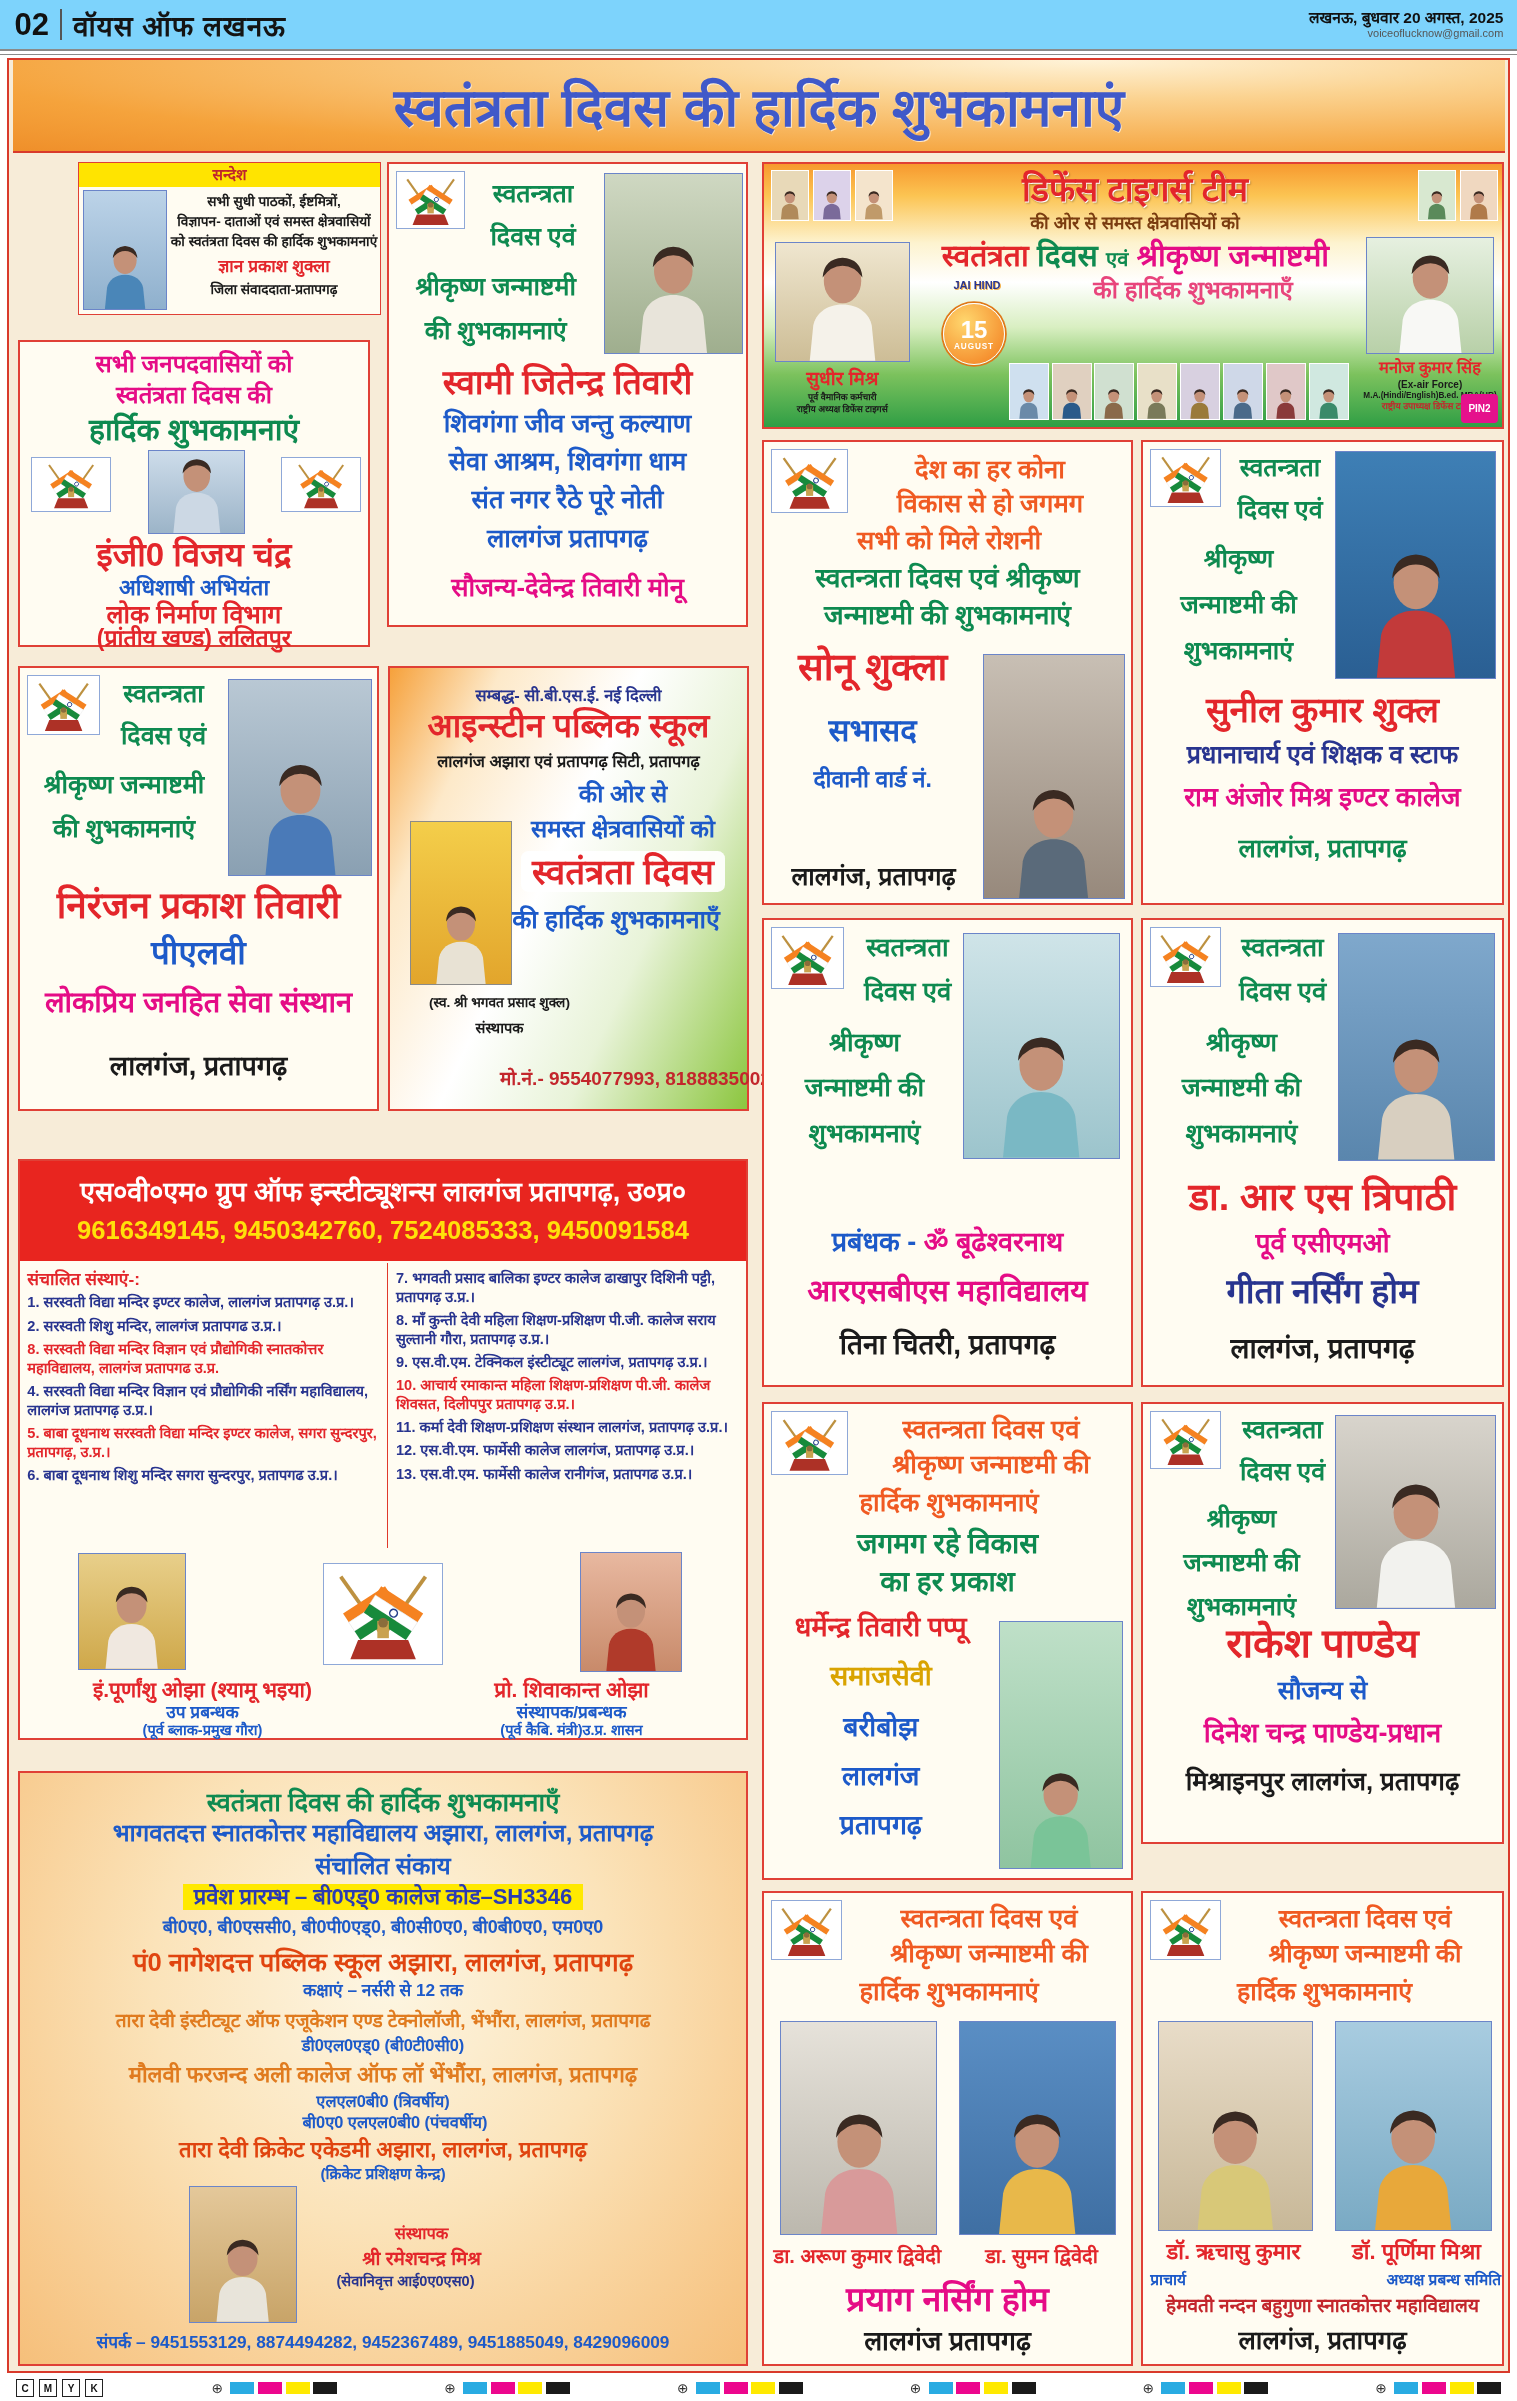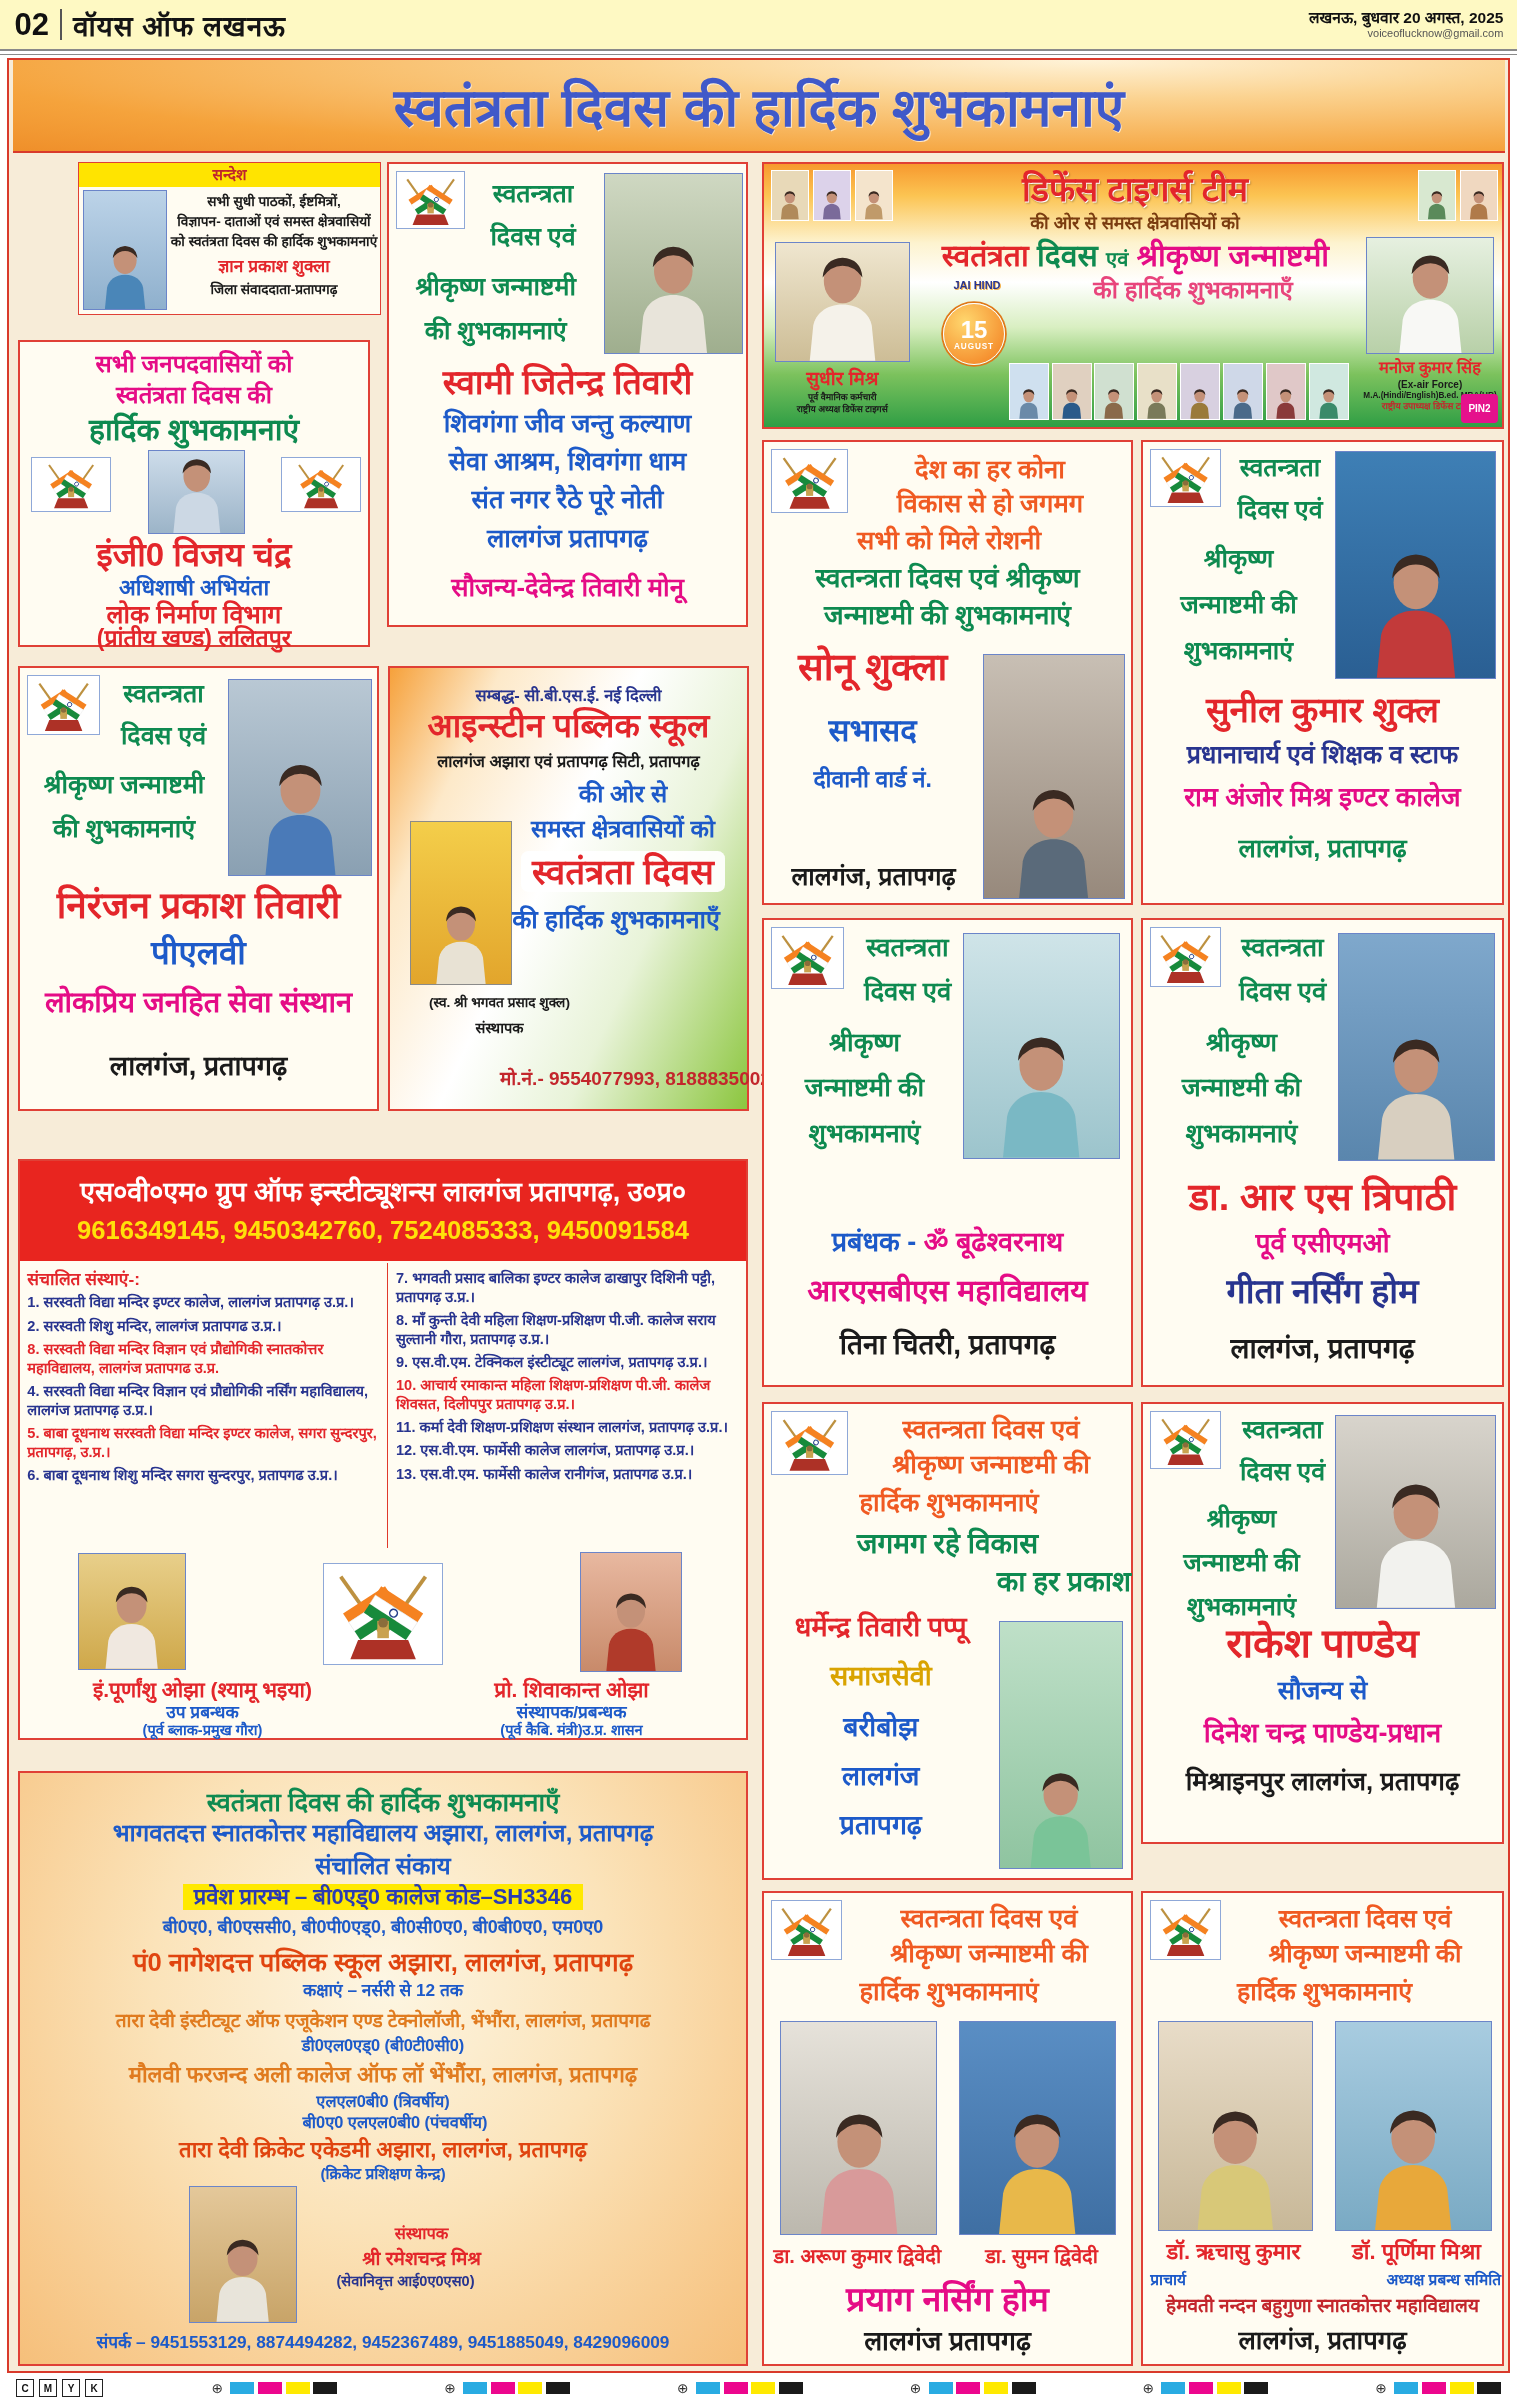--- a/index.html
+++ b/index.html
@@ -1,20 +1,20 @@
 <!DOCTYPE html>
 <html style="font-size:14.6px"><head>
 <meta charset="utf-8">
 <style>
   html,body{margin:0;padding:0;background:#d8d8d8;}
   #canvas{position:relative;width:1518px;height:2401px;background:#ffffff;
     font-family:"Liberation Sans","DejaVu Sans",sans-serif;overflow:hidden;}
   
   .hdr{position:absolute;left:0;top:0;width:100%;height:49px;display:flex;align-items:center;
-    padding:0 14.6px;box-sizing:border-box;background:#fef9c3;}
+    padding:0 14.6px;box-sizing:border-box;background:#7dd3fc;}
   .pgnum{font-size:31px;font-weight:bold;color:#111;}
   .hdr-sep{width:1.8px;height:31px;background:#555;margin:0 11px;}
   .masthead{font-size:28px;font-weight:bold;color:#141414;letter-spacing:0.9px;}
   .hdr-right{margin-left:auto;text-align:right;line-height:1.15;}
   .dateline{font-size:15.5px;font-weight:bold;color:#111;}
   .email{font-size:11px;color:#555;}
   .dbl-rule{position:absolute;left:0;top:49px;width:100%;height:5.5px;
     border-top:2.7px solid #8a8a8a;border-bottom:0.9px solid #8a8a8a;box-sizing:border-box;background:#fff;}
   
   .frame{position:absolute;left:7.3px;top:58px;width:1503px;height:2315px;background:#f7ecd8;
@@ -645,21 +645,21 @@
           </g>
           <rect x="54" y="58" width="12" height="18" fill="#c9a24f"></rect>
           <circle cx="60" cy="60" r="5" fill="#8a6d3b"></circle>
           <polygon points="34,78 86,78 94,98 26,98" fill="#ad3126"></polygon>
         </svg>
       </div>
     <div class="t org" style="left:91px;top:11px;width:272px;font-size:25.6px;">स्वतन्त्रता दिवस एवं</div>
     <div class="t org" style="left:91px;top:46px;width:272px;font-size:25.6px;">श्रीकृष्ण जन्माष्टमी की</div>
     <div class="t org" style="left:18px;top:84px;width:334px;font-size:25.6px;">हार्दिक शुभकामनाएं</div>
     <div class="t grn" style="left:0;top:124px;width:100%;font-size:28px;">जगमग रहे विकास</div>
-    <div class="t grn" style="left:0;top:162px;width:100%;font-size:28px;text-align:right;">का हर प्रकाश</div>
+    <div class="t grn" style="left:0;top:162px;width:100%;font-size:28px;">का हर प्रकाश</div>
     <div class="t red" style="left:1.8px;top:208px;width:230px;font-size:27px;">धर्मेन्द्र तिवारी पप्पू</div>
     <div class="photo" style="left:235px;top:217px;width:124px;height:248px;background:linear-gradient(#bfe0c8,#8fc4a0);color:#7ac498;">
         <svg viewBox="0 0 100 92" xmlns="http://www.w3.org/2000/svg" preserveAspectRatio="xMidYMax meet">
           <path d="M50,44 C64,44 73,52 75,62 L78,92 L22,92 L25,62 C27,52 36,44 50,44 Z" fill="currentColor"></path>
           <ellipse cx="50" cy="24" rx="16" ry="19" fill="#c49178"></ellipse>
           <path d="M33,21 Q34,5 50,4 Q66,5 67,21 Q60,11 50,11 Q40,11 33,21 Z" fill="#3a2a22"></path>
         </svg>
       </div>
     <div class="t gold" style="left:1.8px;top:257px;width:230px;font-size:27px;">समाजसेवी</div>
     <div class="t blu" style="left:1.8px;top:309px;width:230px;font-size:26.5px;">बरीबोझ</div>

